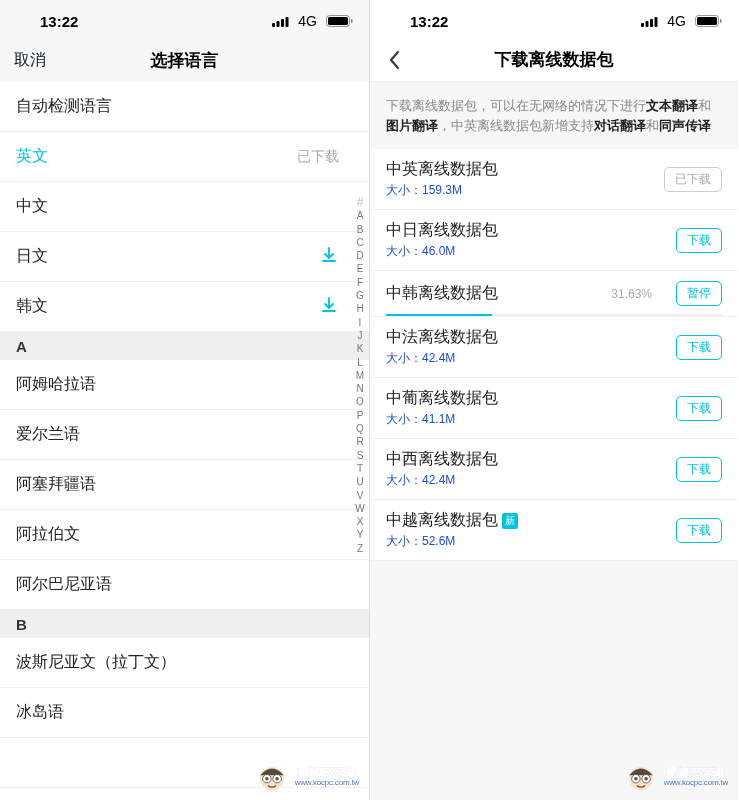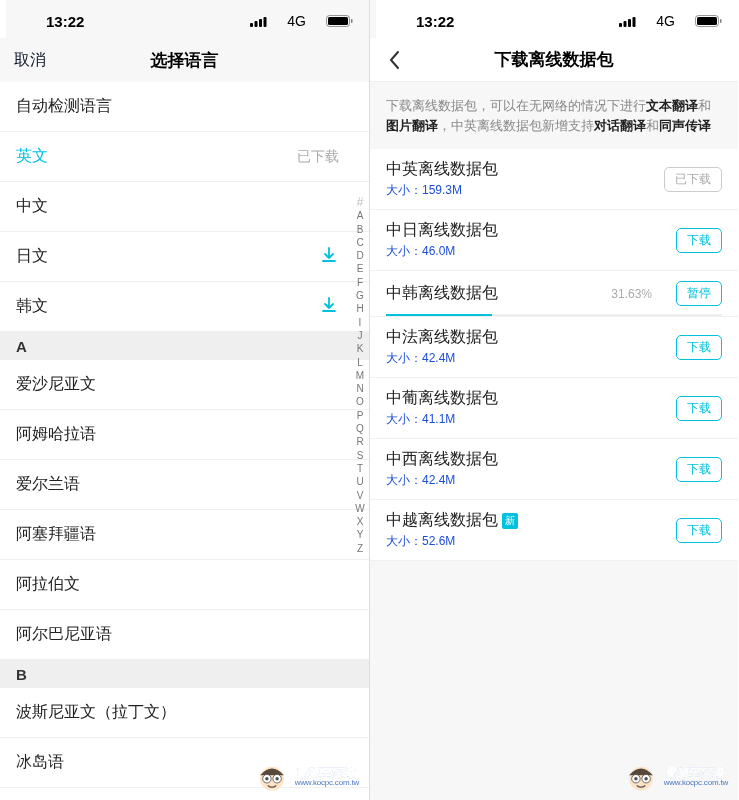--- a/index.html
+++ b/index.html
@@ -1,22 +1,22 @@
 <!DOCTYPE html>
 <html><head>
 <meta charset="utf-8">
 <style>
 * { margin: 0; padding: 0; box-sizing: border-box; }
 body { font-family: -apple-system, "PingFang SC", "Helvetica Neue", sans-serif; background: #fff; width: 739px; height: 800px; display: flex; position: relative; }
 .screen { width: 369px; height: 800px; background: #fff; position: relative; overflow: hidden; }
 .screen + .screen { border-left: 1px solid #ddd; }
 
-.status-bar { height: 38px; display: flex; justify-content: space-between; align-items: center; padding: 4px 16px 0; font-size: 15px; font-weight: 600; margin-left: 6px; }
+.status-bar { height: 38px; display: flex; justify-content: space-between; align-items: center; padding: 4px 16px 0; font-size: 15px; font-weight: 600; }
 .status-left { padding-left: 24px; }
-.status-right { display: flex; align-items: center; gap: 20px; }
+.status-right { display: flex; align-items: center; gap: 9px; }
 .signal-icon svg, .battery-icon svg { display: block; }
 .network-label { font-size: 14px; font-weight: 500; }
 
 .nav-bar { height: 44px; display: flex; align-items: center; justify-content: center; position: relative; background: #f7f7f7; }
 .nav-bar.white { background: #fff; border-bottom: 1px solid #eee; justify-content: center; }
 .nav-title { font-size: 17px; font-weight: 600; }
 .nav-left { position: absolute; left: 14px; font-size: 16px; color: #0f172a; }
 .back-chevron { position: absolute; left: 12px; width: 24px; height: 24px; display: flex; align-items: center; justify-content: center; }
 
 .list { background: #fff; }
@@ -99,23 +99,20 @@
       </div>
       <div class="row">
         <span class="row-label">韩文</span>
         <span class="dl-icon"><svg width="20" height="20" viewBox="0 0 20 20">
             <path d="M10 3 V13 M6 9 L10 13 L14 9 M4 16 H16" stroke="#00c1de" stroke-width="1.8" fill="none" stroke-linecap="round" stroke-linejoin="round"></path>
           </svg></span>
       </div>
     </div>
   <div id="sections">
       <div class="section-header">A</div>
-      <div class="row">
-        <span class="row-label">爱沙尼亚文</span>
-      </div>
       <div class="row">
         <span class="row-label">阿姆哈拉语</span>
       </div>
       <div class="row">
         <span class="row-label">爱尔兰语</span>
       </div>
       <div class="row">
         <span class="row-label">阿塞拜疆语</span>
       </div>
       <div class="row">

